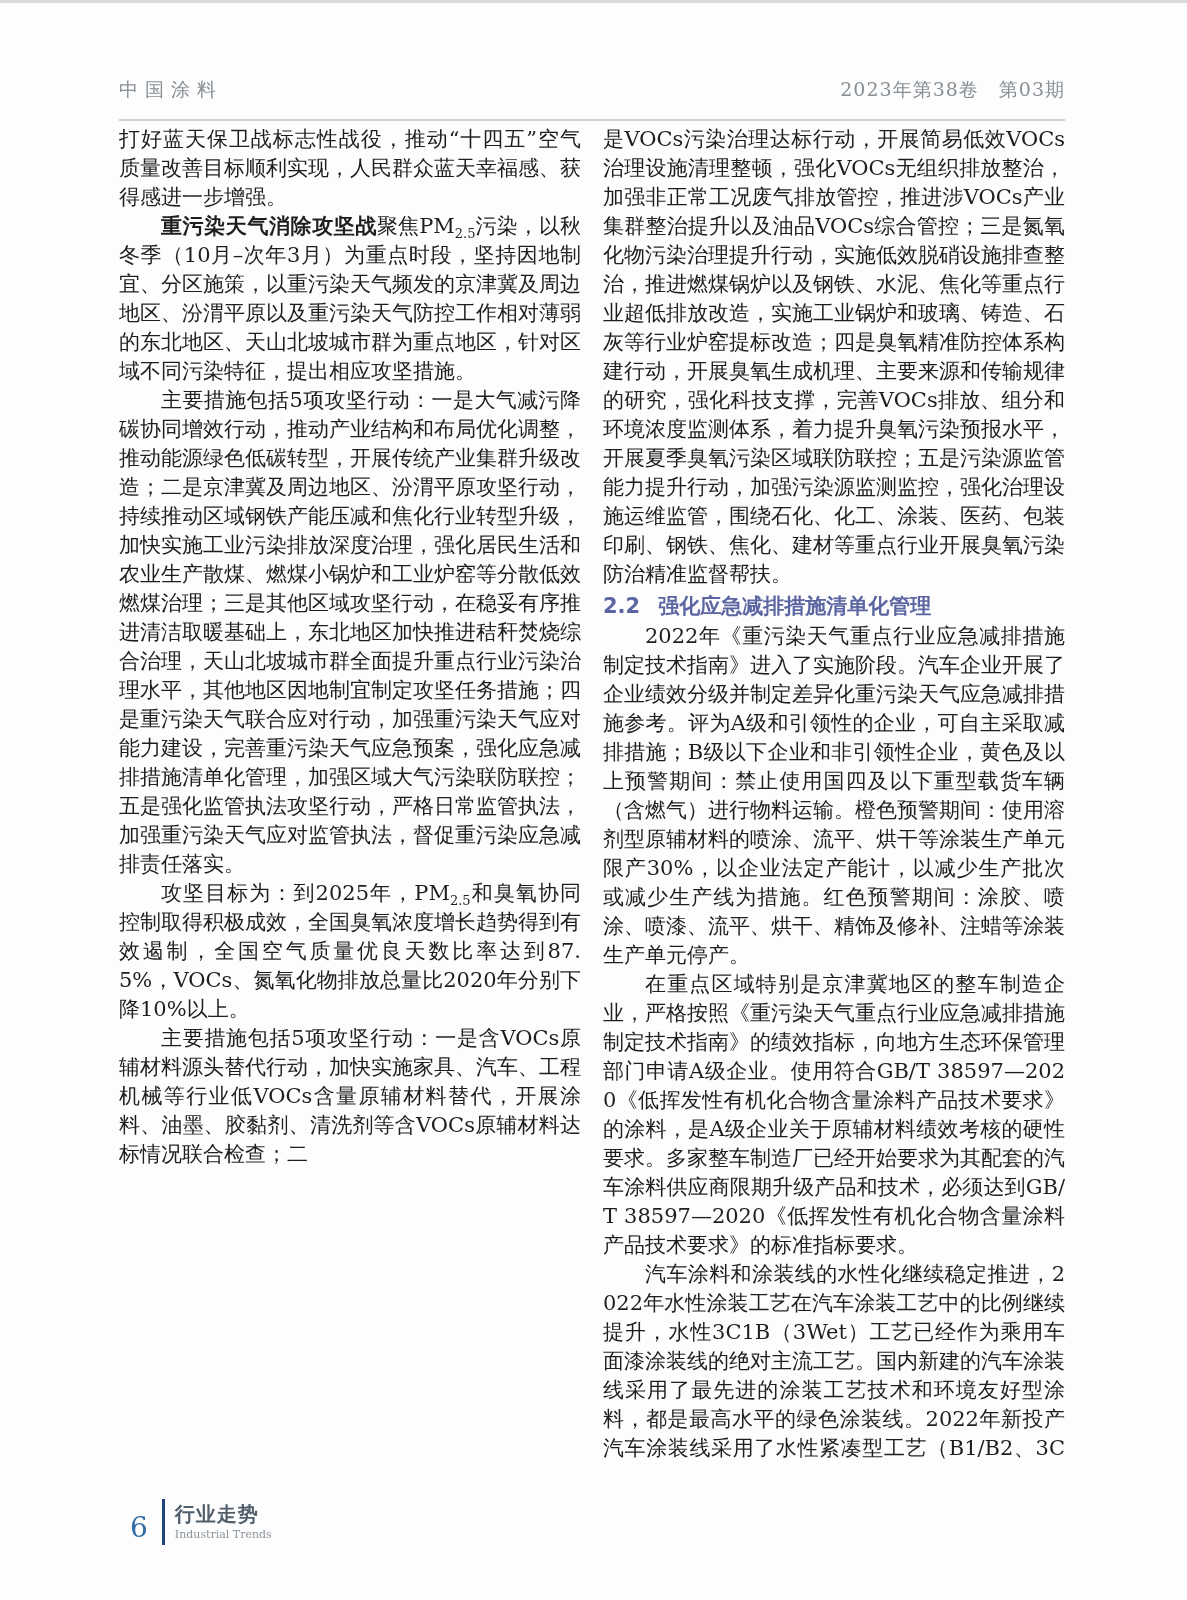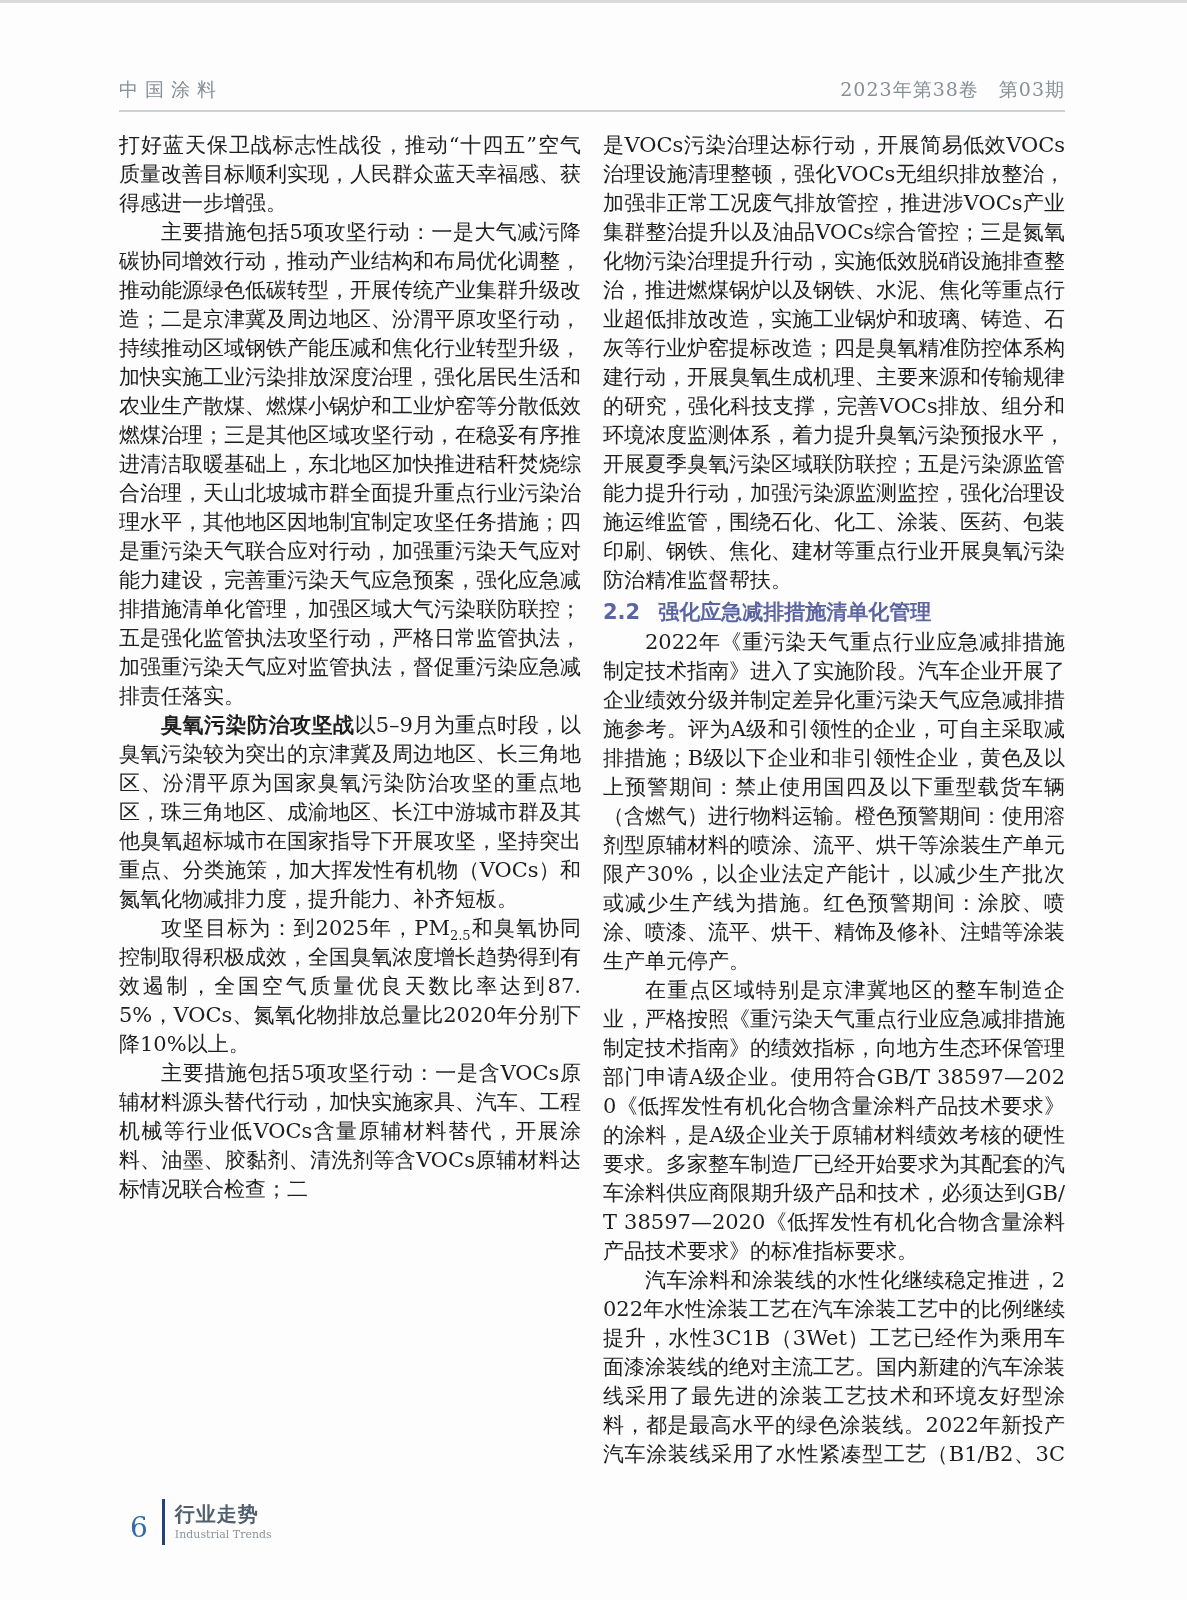--- a/index.html
+++ b/index.html
@@ -21,33 +21,33 @@
   }
   
   .page-header {
     position: absolute;
     left: 119px;
     top: 74px;
     width: 946px;
     display: flex;
     justify-content: space-between;
     align-items: center;
-    padding-bottom: 7px;
+    padding-bottom: 16px;
     border-bottom: 2px solid var(--rule-color, #ccd1d5);
     color: var(--header-gray, #878f96);
     font-size: 19px;
     font-family: "DejaVu Serif", "Liberation Serif", serif;
   }
   .journal-name { letter-spacing: 7px; }
   .issue-info  { letter-spacing: 1px; }
   
   .columns {
     position: absolute;
     left: 119px;
-    top: 128px;
+    top: 122px;
     width: 946px;
     display: flex;
     gap: 22px;
   }
   .column {
     width: 462px;
     height: 1340px;
     overflow: hidden;
     font-size: 21px;
     line-height: 29px;
@@ -126,22 +126,22 @@
 <div class="page" style="--heading-blue: #5b65a1; --footer-bar: #24427c; --pagenum-blue: #2f6ba6; --footer-cn: #515e6b; --footer-en: #8b949c; --header-gray: #878f96; --rule-color: #ccd1d5;">
 
   <div class="page-header">
     <span class="journal-name">中国涂料</span>
     <span class="issue-info">2023年第38卷　第03期</span>
   </div>
 
   <div class="columns">
     <div class="column">
         <p><span>打好蓝天保卫战标志性战役，推动“十四五”空气质量改善目标顺利实现，人民群众蓝天幸福感、获得感进一步增强。</span></p>
+        <p class="indent"><span class="bold-lead">重污染天气消除攻坚战</span><span>聚焦PM</span><sub>2.5</sub><span>污染，以秋冬季（10月–次年3月）为重点时段，坚持因地制宜、分区施策，以重污染天气频发的京津冀及周边地区、汾渭平原以及重污染天气防控工作相对薄弱的东北地区、天山北坡城市群为重点地区，针对区域不同污染特征，提出相应攻坚措施。</span></p>
         <p class="indent"><span>主要措施包括5项攻坚行动：一是大气减污降碳协同增效行动，推动产业结构和布局优化调整，推动能源绿色低碳转型，开展传统产业集群升级改造；二是京津冀及周边地区、汾渭平原攻坚行动，持续推动区域钢铁产能压减和焦化行业转型升级，加快实施工业污染排放深度治理，强化居民生活和农业生产散煤、燃煤小锅炉和工业炉窑等分散低效燃煤治理；三是其他区域攻坚行动，在稳妥有序推进清洁取暖基础上，东北地区加快推进秸秆焚烧综合治理，天山北坡城市群全面提升重点行业污染治理水平，其他地区因地制宜制定攻坚任务措施；四是重污染天气联合应对行动，加强重污染天气应对能力建设，完善重污染天气应急预案，强化应急减排措施清单化管理，加强区域大气污染联防联控；五是强化监管执法攻坚行动，严格日常监管执法，加强重污染天气应对监管执法，督促重污染应急减排责任落实。</span></p>
-        <p class="indent"><span class="bold-lead">臭氧污染防治攻坚战</span><span>以5–9月为重点时段，以臭氧污染较为突出的京津冀及周边地区、长三角地区、汾渭平原为国家臭氧污染防治攻坚的重点地区，珠三角地区、成渝地区、长江中游城市群及其他臭氧超标城市在国家指导下开展攻坚，坚持突出重点、分类施策，加大挥发性有机物（VOCs）和氮氧化物减排力度，提升能力、补齐短板。</span></p>
         <p class="indent"><span>攻坚目标为：到2025年，PM</span><sub>2.5</sub><span>和臭氧协同控制取得积极成效，全国臭氧浓度增长趋势得到有效遏制，全国空气质量优良天数比率达到87.5%，VOCs、氮氧化物排放总量比2020年分别下降10%以上。</span></p>
         <p class="indent"><span>主要措施包括5项攻坚行动：一是含VOCs原辅材料源头替代行动，加快实施家具、汽车、工程机械等行业低VOCs含量原辅材料替代，开展涂料、油墨、胶黏剂、清洗剂等含VOCs原辅材料达标情况联合检查；二</span></p>
       </div>
     <div class="column">
         <p><span>是VOCs污染治理达标行动，开展简易低效VOCs治理设施清理整顿，强化VOCs无组织排放整治，加强非正常工况废气排放管控，推进涉VOCs产业集群整治提升以及油品VOCs综合管控；三是氮氧化物污染治理提升行动，实施低效脱硝设施排查整治，推进燃煤锅炉以及钢铁、水泥、焦化等重点行业超低排放改造，实施工业锅炉和玻璃、铸造、石灰等行业炉窑提标改造；四是臭氧精准防控体系构建行动，开展臭氧生成机理、主要来源和传输规律的研究，强化科技支撑，完善VOCs排放、组分和环境浓度监测体系，着力提升臭氧污染预报水平，开展夏季臭氧污染区域联防联控；五是污染源监管能力提升行动，加强污染源监测监控，强化治理设施运维监管，围绕石化、化工、涂装、医药、包装印刷、钢铁、焦化、建材等重点行业开展臭氧污染防治精准监督帮扶。</span></p>
         <div class="section-heading"><span class="sec-num">2.2</span><span>强化应急减排措施清单化管理</span></div>
         <p class="indent"><span>2022年《重污染天气重点行业应急减排措施制定技术指南》进入了实施阶段。汽车企业开展了企业绩效分级并制定差异化重污染天气应急减排措施参考。评为A级和引领性的企业，可自主采取减排措施；B级以下企业和非引领性企业，黄色及以上预警期间：禁止使用国四及以下重型载货车辆（含燃气）进行物料运输。橙色预警期间：使用溶剂型原辅材料的喷涂、流平、烘干等涂装生产单元限产30%，以企业法定产能计，以减少生产批次或减少生产线为措施。红色预警期间：涂胶、喷涂、喷漆、流平、烘干、精饰及修补、注蜡等涂装生产单元停产。</span></p>
         <p class="indent"><span>在重点区域特别是京津冀地区的整车制造企业，严格按照《重污染天气重点行业应急减排措施制定技术指南》的绩效指标，向地方生态环保管理部门申请A级企业。使用符合GB/T 38597—2020《低挥发性有机化合物含量涂料产品技术要求》的涂料，是A级企业关于原辅材料绩效考核的硬性要求。多家整车制造厂已经开始要求为其配套的汽车涂料供应商限期升级产品和技术，必须达到GB/T 38597—2020《低挥发性有机化合物含量涂料产品技术要求》的标准指标要求。</span></p>
         <p class="indent"><span>汽车涂料和涂装线的水性化继续稳定推进，2022年水性涂装工艺在汽车涂装工艺中的比例继续提升，水性3C1B（3Wet）工艺已经作为乘用车面漆涂装线的绝对主流工艺。国内新建的汽车涂装线采用了最先进的涂装工艺技术和环境友好型涂料，都是最高水平的绿色涂装线。2022年新投产汽车涂装线采用了水性紧凑型工艺（B1/B2、3C1B和4Wet）和低VOCs绿色涂料。</span></p>
       </div>

